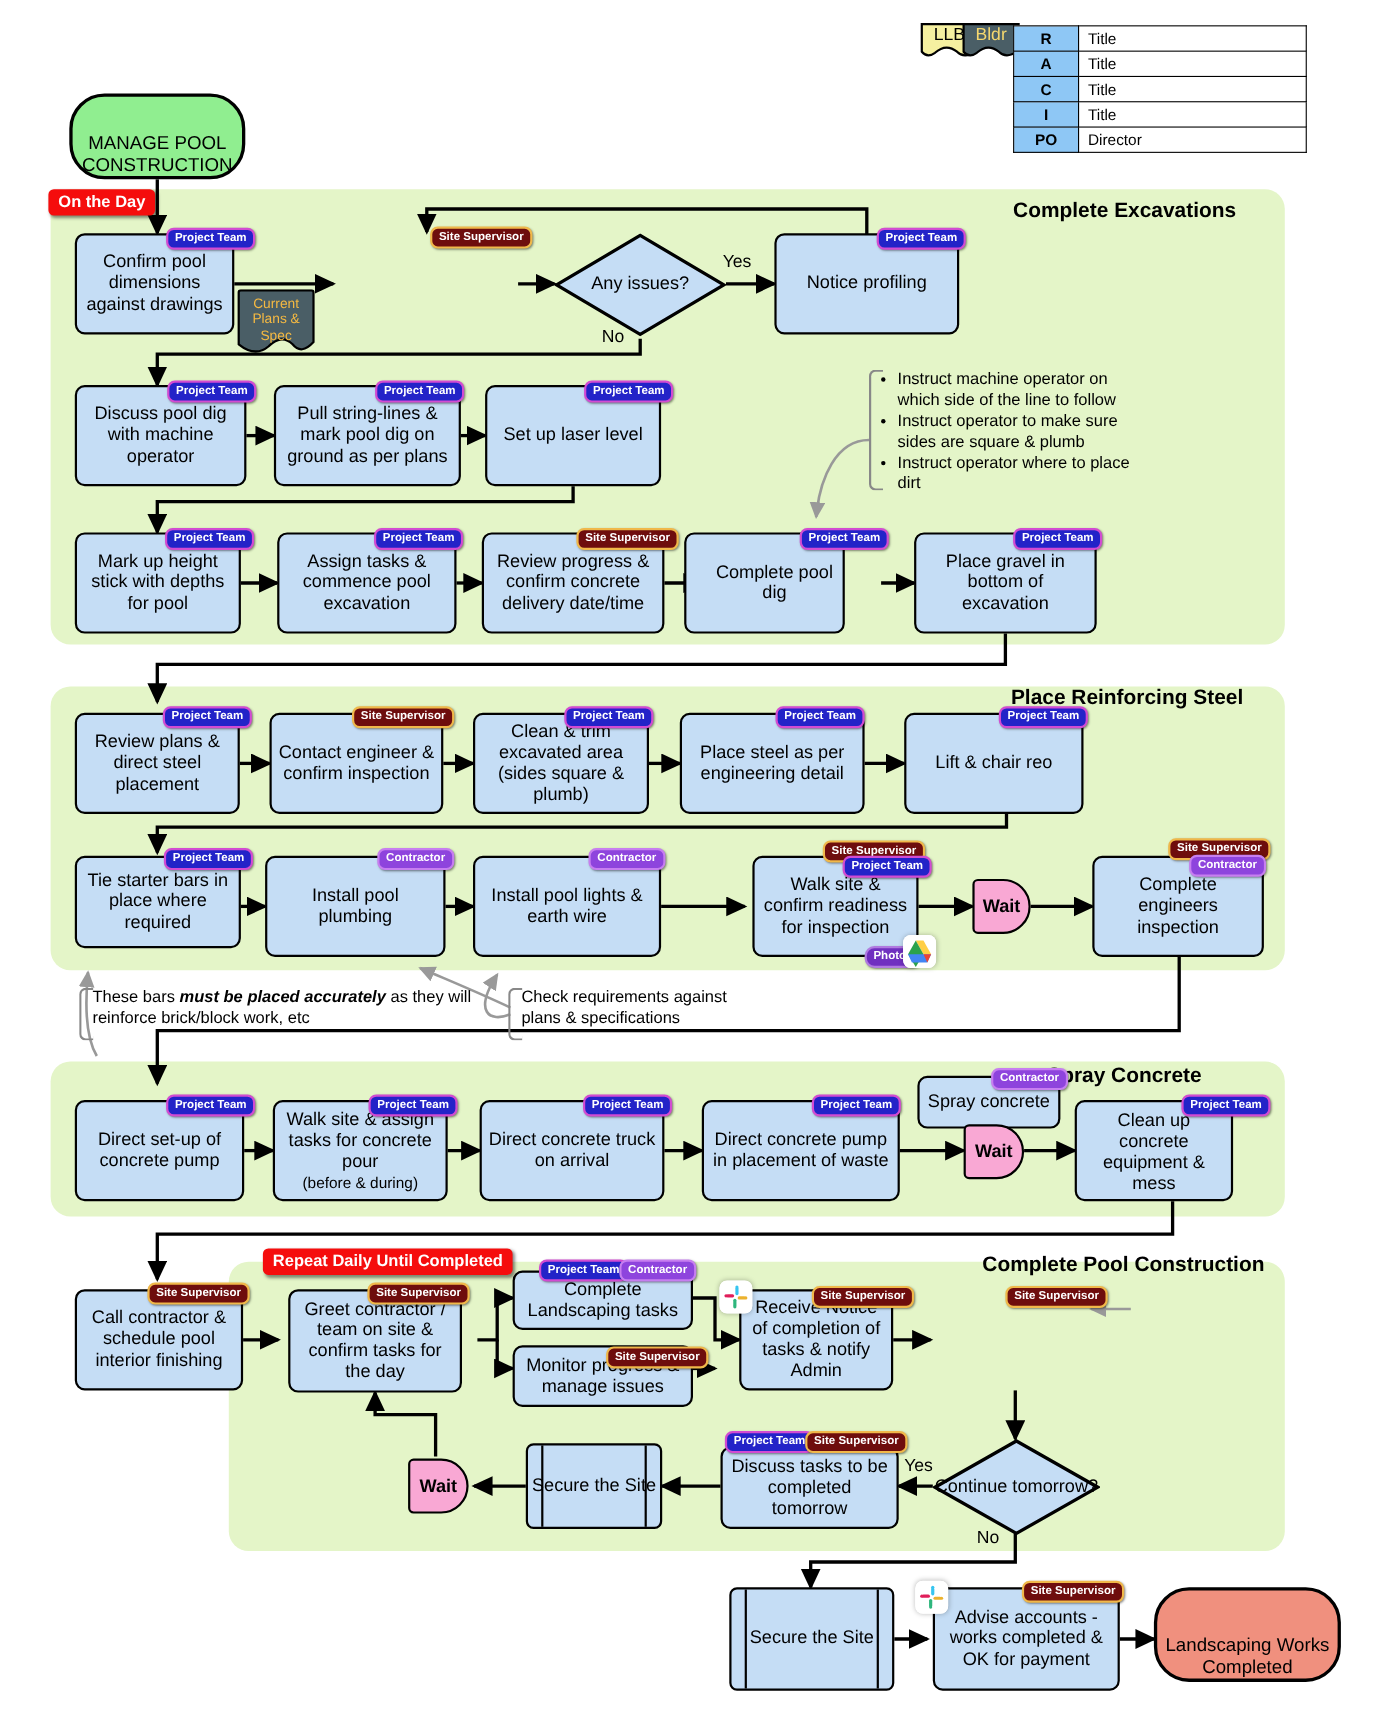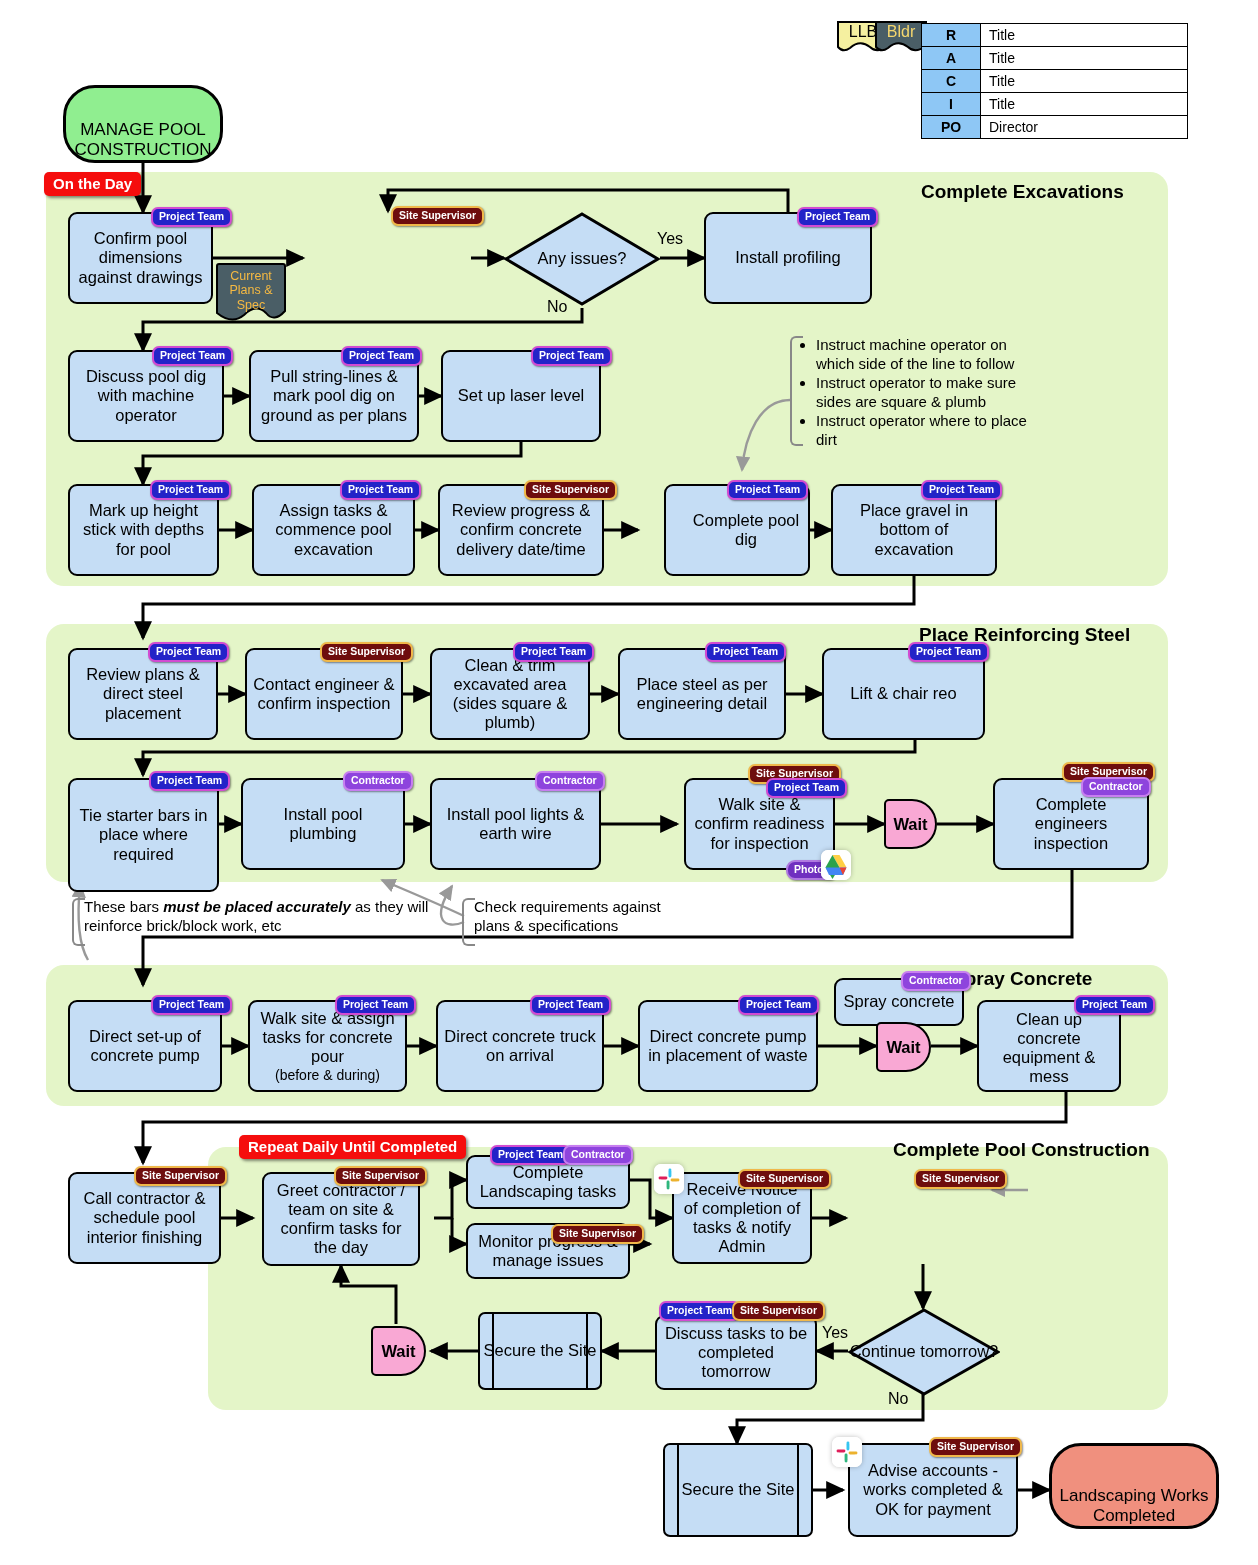--- a/index.html
+++ b/index.html
@@ -224,21 +224,21 @@
   <div class="diamond" style="left:504px;top:212px;width:156px;height:94px;">
     <svg class="dshape" viewBox="0 0 156 94" preserveAspectRatio="none">
       <polygon points="78,2 154,47 78,92 2,47" fill="#c5ddf5" stroke="#000" stroke-width="3"></polygon>
     </svg>
     <div class="dlabel">Any issues?</div>
   </div>
   <div class="elabel" style="left:657px;top:230px;">Yes</div>
   <div class="elabel" style="left:547px;top:298px;">No</div>
 
   <div class="box" style="left:704px;top:212px;width:168px;height:92px;">
-    <span class="txt">Install profiling</span>
+    <span class="txt">Notice profiling</span>
   </div>
   <div class="badge b-project" style="left:797px;top:207px;">Project Team</div>
 
   <div class="box" style="left:68px;top:350px;width:156px;height:92px;">
     <span class="txt">Discuss pool dig with machine operator</span>
   </div>
   <div class="badge b-project" style="left:152px;top:346px;">Project Team</div>
 
   <div class="box" style="left:249px;top:350px;width:170px;height:92px;">
     <span class="txt">Pull string-lines &amp; mark pool dig on ground as per plans</span>
@@ -266,21 +266,21 @@
   <div class="box" style="left:252px;top:484px;width:163px;height:92px;">
     <span class="txt">Assign tasks &amp; commence pool excavation</span>
   </div>
   <div class="badge b-project" style="left:340px;top:480px;">Project Team</div>
 
   <div class="box" style="left:438px;top:484px;width:166px;height:92px;">
     <span class="txt">Review progress &amp; confirm concrete delivery date/time</span>
   </div>
   <div class="badge b-site" style="left:524px;top:480px;">Site Supervisor</div>
 
-  <div class="box" style="left:664px;top:484px;width:146px;height:92px;padding-left:23px;">
+  <div class="box" style="left:622px;top:484px;width:146px;height:92px;padding-left:23px;">
     <span class="txt">Complete pool dig</span>
   </div>
   <div class="badge b-project" style="left:727px;top:480px;">Project Team</div>
 
   <div class="box" style="left:831px;top:484px;width:166px;height:92px;">
     <span class="txt">Place gravel in bottom of excavation</span>
   </div>
   <div class="badge b-project" style="left:921px;top:480px;">Project Team</div>
 
   <div class="box" style="left:68px;top:648px;width:150px;height:92px;">
@@ -301,21 +301,21 @@
   <div class="box" style="left:618px;top:648px;width:168px;height:92px;">
     <span class="txt">Place steel as per engineering detail</span>
   </div>
   <div class="badge b-project" style="left:705px;top:642px;">Project Team</div>
 
   <div class="box" style="left:822px;top:648px;width:163px;height:92px;">
     <span class="txt">Lift &amp; chair reo</span>
   </div>
   <div class="badge b-project" style="left:908px;top:642px;">Project Team</div>
 
-  <div class="box" style="left:68px;top:778px;width:151px;height:114px;">
+  <div class="box" style="left:68px;top:778px;width:151px;height:84px;">
     <span class="txt">Tie starter bars in place where required</span>
   </div>
   <div class="badge b-project" style="left:149px;top:771px;">Project Team</div>
 
   <div class="box" style="left:241px;top:778px;width:164px;height:92px;">
     <span class="txt">Install pool plumbing</span>
   </div>
   <div class="badge b-contractor" style="left:343px;top:771px;">Contractor</div>
 
   <div class="box" style="left:430px;top:778px;width:171px;height:92px;">

